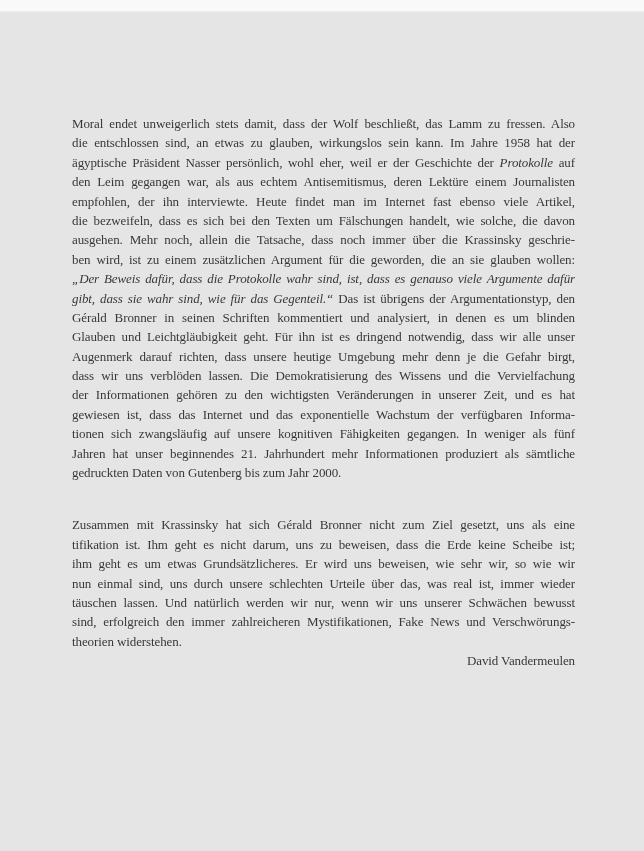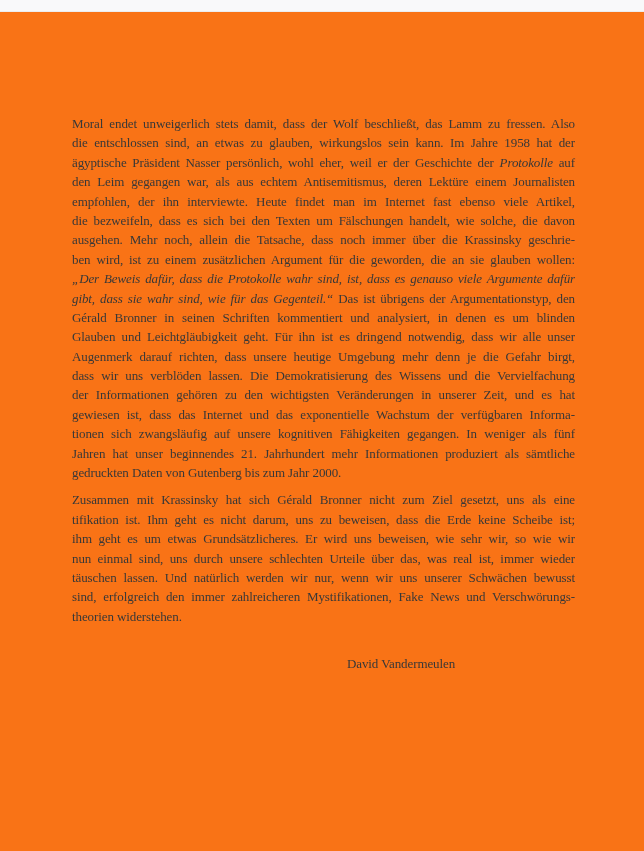--- a/index.html
+++ b/index.html
@@ -10,55 +10,54 @@
   body {
     width: 644px;
     height: 851px;
     position: relative;
     overflow: hidden;
     font-family: "Liberation Serif", "DejaVu Serif", serif;
   }
   .page {
     position: absolute;
     inset: 0;
-    background: #f97316;
+    background: #e5e5e5;
     text-decoration: underline;
   }
   .page-top-edge {
     position: absolute;
     top: 0; left: 0; right: 0;
     height: 11px;
     background: #f9f9fa;
     border-bottom: 1px solid #ededee;
   }
   .text-block {
     position: absolute;
     left: 72px;
     top: 114px;
     width: 503px;
     color: #383838;
     font-size: 13px;
     line-height: 19.4px;
     letter-spacing: -0.1px;
   }
   .paragraph { margin: 0; }
-  .paragraph + .paragraph { margin-top: 8px; }
+  .paragraph + .paragraph { margin-top: 33px; }
   .line {
     text-align: justify;
     text-align-last: justify;
     height: 19.4px;
   }
   .line.end {
     text-align-last: left;
   }
   .it { font-style: italic; }
   .signature-row {
-    margin-top: 28px;
     padding-left: 275px;
-    text-align: left;
+    text-align: right;
     height: 19.4px;
     white-space: nowrap;
   }
 </style>
 </head>
 <body>
 
 <div class="page">
   <div class="page-top-edge"></div>
   <div class="text-block">

